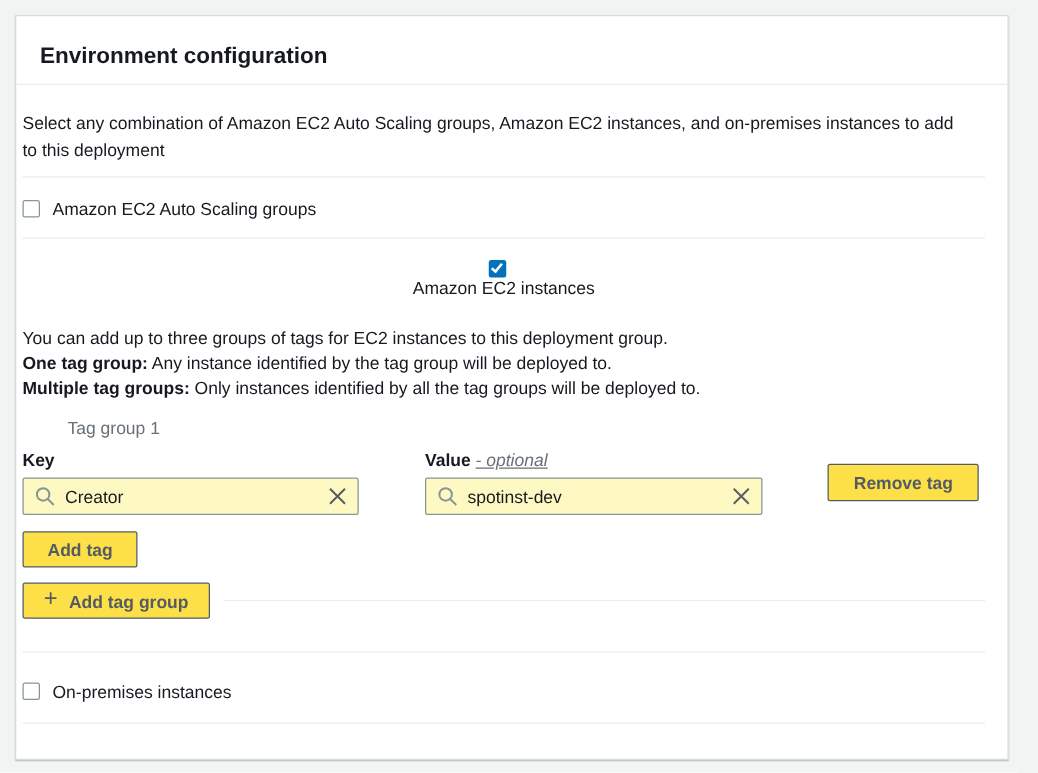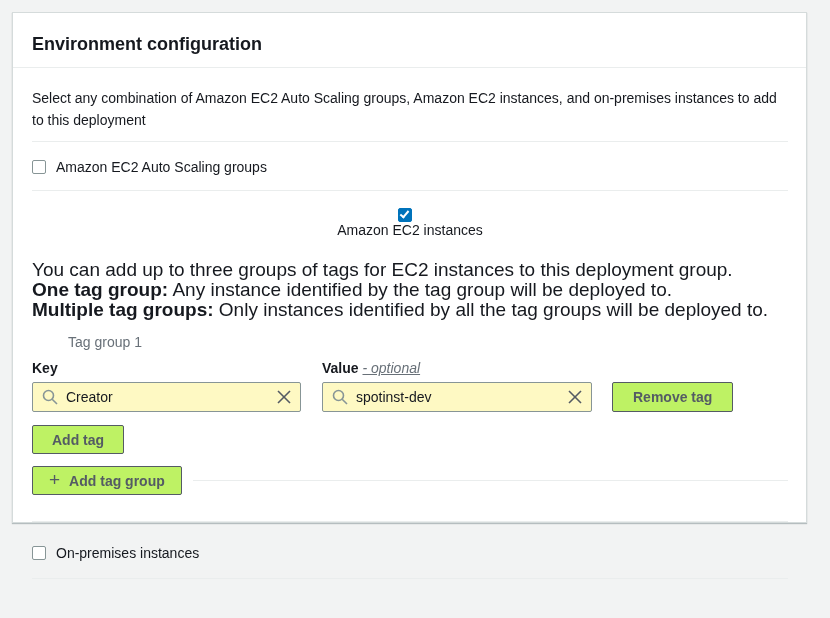--- a/index.html
+++ b/index.html
@@ -7,37 +7,37 @@
   body {
     background:#f2f3f3;
     font-family:"Liberation Sans", sans-serif;
     color:#16191f;
     position:relative;
     overflow:hidden;
   }
   .panel {
     position:absolute;
     left:12px; top:12px;
-    width:795px; height:511px;
+    width:795px; height:596px;
     background:#ffffff;
     border:1px solid #d5dbdb;
     box-shadow:0 1px 1px 0 rgba(0,28,36,.25);
   }
   .panel-header {
     height:55px;
     padding:20px 19px 0 19px;
     border-bottom:1px solid #eaeded;
   }
   .panel-title {
     font-size:18px;
     line-height:22px;
     font-weight:700;
     color:#16191f;
   }
-  .panel-body { padding:0 18px 0 19px; }
+  .panel-body { padding:0 18px 0 5px; }
 
   .intro {
     margin-top:19px;
     font-size:14px;
     line-height:22px;
     color:#16191f;
     max-width:760px;
   }
   .divider {
     border:none;
@@ -79,38 +79,39 @@
     width:5px; height:9px;
     border:solid #ffffff;
     border-width:0 2px 2px 0;
     transform:rotate(40deg);
   }
   .checkbox.checked .check-icon { display:block; }
   .check-label { color:#16191f; }
 
   .help {
     margin-top:30px;
-    font-size:19px;
+    font-size:14px;
     line-height:20px;
     color:#16191f;
   }
   .help b { font-weight:700;text-align:right; }
 
   .tag-group-title {
     margin-top:13px;
     font-size:14px;
     line-height:18px;
     color:#687078;
     margin-left:36px;
   }
 
   .tag-grid {
     margin-top:8px;
     display:flex;
-    align-items:flex-end;
+    align-items:center;
+    gap:32px;
   }
   .field-col { display:flex; flex-direction:column; }
   .key-col { width:269px; margin-right:21px; }
   .value-col { width:270px; margin-right:20px; }
   .field-label {
     font-size:14px;
     line-height:18px;
     font-weight:700;
     color:#16191f;
     margin-bottom:5px;
@@ -145,21 +146,21 @@
     position:absolute;
     right:9px; top:7px;
     width:16px; height:16px;
     background:none; border:none;
     padding:0; cursor:pointer;
   }
   .btn {
     display:inline-flex;
     align-items:center;
     justify-content:center;
-    background:#bef264;
+    background:#fde047;
     border:1px solid #545b64;
     border-radius:2px;
     color:#545b64;
     font-family:"Liberation Sans", sans-serif;
     font-size:14px;
     font-weight:700;
     cursor:pointer;
   }
   .remove-btn { height:30px; padding:0 20px; }
   .addtag-btn { margin-top:13px; height:29px; padding:0 19px; }

